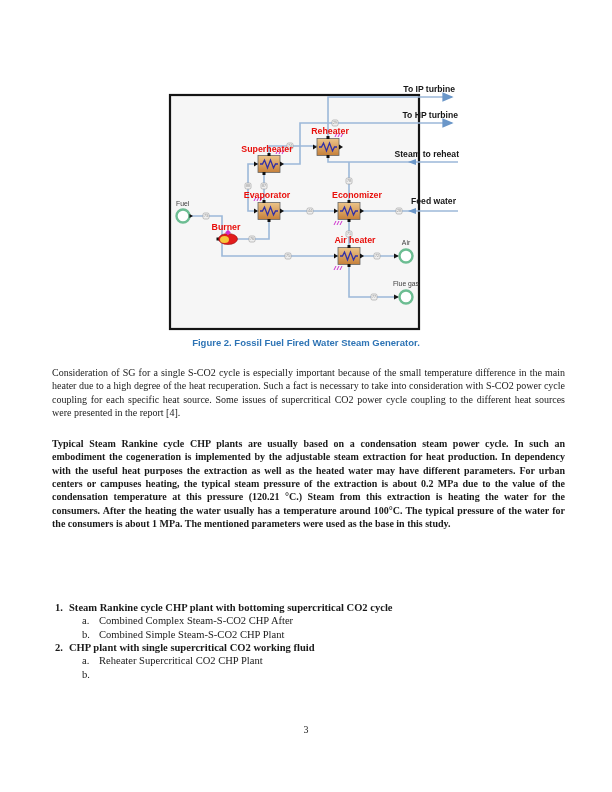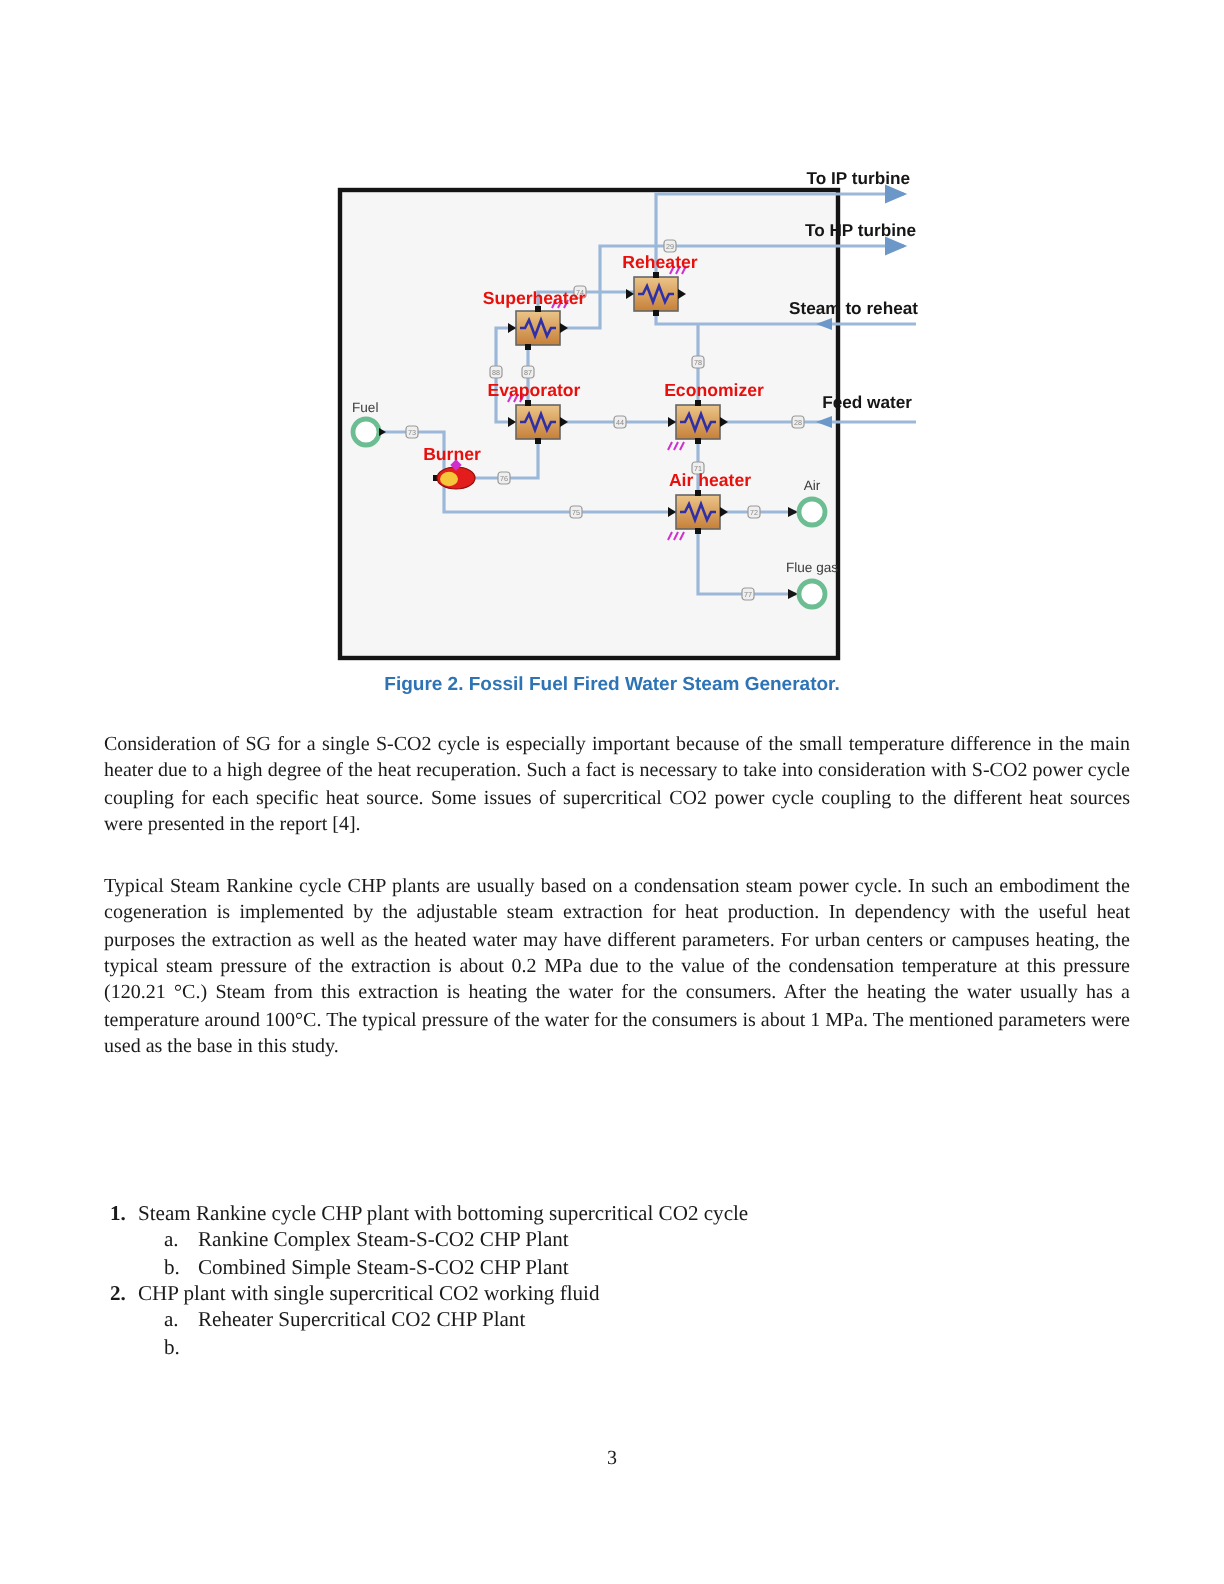--- a/index.html
+++ b/index.html
@@ -12,26 +12,26 @@
   .figure-wrap{position:absolute;left:168px;top:84px;width:294px;height:250px;}
   .caption{
     position:absolute;left:0;top:337px;width:612px;text-align:center;
     font-family:"Liberation Sans", sans-serif;font-weight:bold;font-size:9.5px;
   }
   .para{
     position:absolute;left:52px;width:513px;
     font-size:10px;line-height:13.35px;text-align:justify;
   }
   .p1{top:356px;}
-  .p2{top:427px;}
+  .p2{top:427px;font-weight:bold;}
   .p3{top:544px;}
   .list{position:absolute;left:52px;top:601px;width:513px;font-size:10.55px;line-height:13.35px;}
   .li-main{display:flex;}
   .li-main .mk{width:17px;flex:0 0 17px;font-weight:bold;padding-left:3px;box-sizing:border-box;}
-  .li-main .tx{font-weight:normal;}
+  .li-main .tx{font-weight:bold;}
   .li-sub{display:flex;}
   .li-sub .mk{width:17px;flex:0 0 17px;margin-left:30px;}
   .pageno{position:absolute;left:0;top:724px;width:612px;text-align:center;font-size:10px;}
   svg text{font-family:"Liberation Sans", sans-serif;}
   .lbl-red{font-weight:bold;font-size:8.8px;}
   .lbl-out{font-weight:bold;font-size:8.6px;fill:#161616;}
   .lbl-sm{font-size:6.8px;fill:#3c3c3c;}
   .node-t{font-size:3.6px;fill:#8a8a8a;}
 </style>
 </head>
@@ -251,21 +251,21 @@
   <p class="para p1">Consideration of SG for a single S-CO2 cycle is especially important because of the small temperature difference in the main heater due to a high degree of the heat recuperation. Such a fact is necessary to take into consideration with S-CO2 power cycle coupling for each specific heat source. Some issues of supercritical CO2 power cycle coupling to the different heat sources were presented in the report [4].</p>
   <p class="para p2">Typical Steam Rankine cycle CHP plants are usually based on a condensation steam power cycle. In such an embodiment the cogeneration is implemented by the adjustable steam extraction for heat production. In dependency with the useful heat purposes the extraction as well as the heated water may have different parameters. For urban centers or campuses heating, the typical steam pressure of the extraction is about 0.2 MPa due to the value of the condensation temperature at this pressure (120.21 °C.) Steam from this extraction is heating the water for the consumers. After the heating the water usually has a temperature around 100°C. The typical pressure of the water for the consumers is about 1 MPa. The mentioned parameters were used as the base in this study.</p>
 
   <div class="list">
     <div class="li-main">
       <span class="mk">1.</span>
       <span class="tx">Steam Rankine cycle CHP plant with bottoming supercritical CO2 cycle</span>
     </div>
     <div class="li-sub">
       <span class="mk">a.</span>
-      <span>Rankine Complex Steam-S-CO2 CHP Plant</span>
+      <span>Combined Complex Steam-S-CO2 CHP After</span>
     </div>
     <div class="li-sub">
       <span class="mk">b.</span>
       <span>Combined Simple Steam-S-CO2 CHP Plant</span>
     </div>
     <div class="li-main">
       <span class="mk">2.</span>
       <span class="tx">CHP plant with single supercritical CO2 working fluid</span>
     </div>
     <div class="li-sub">

